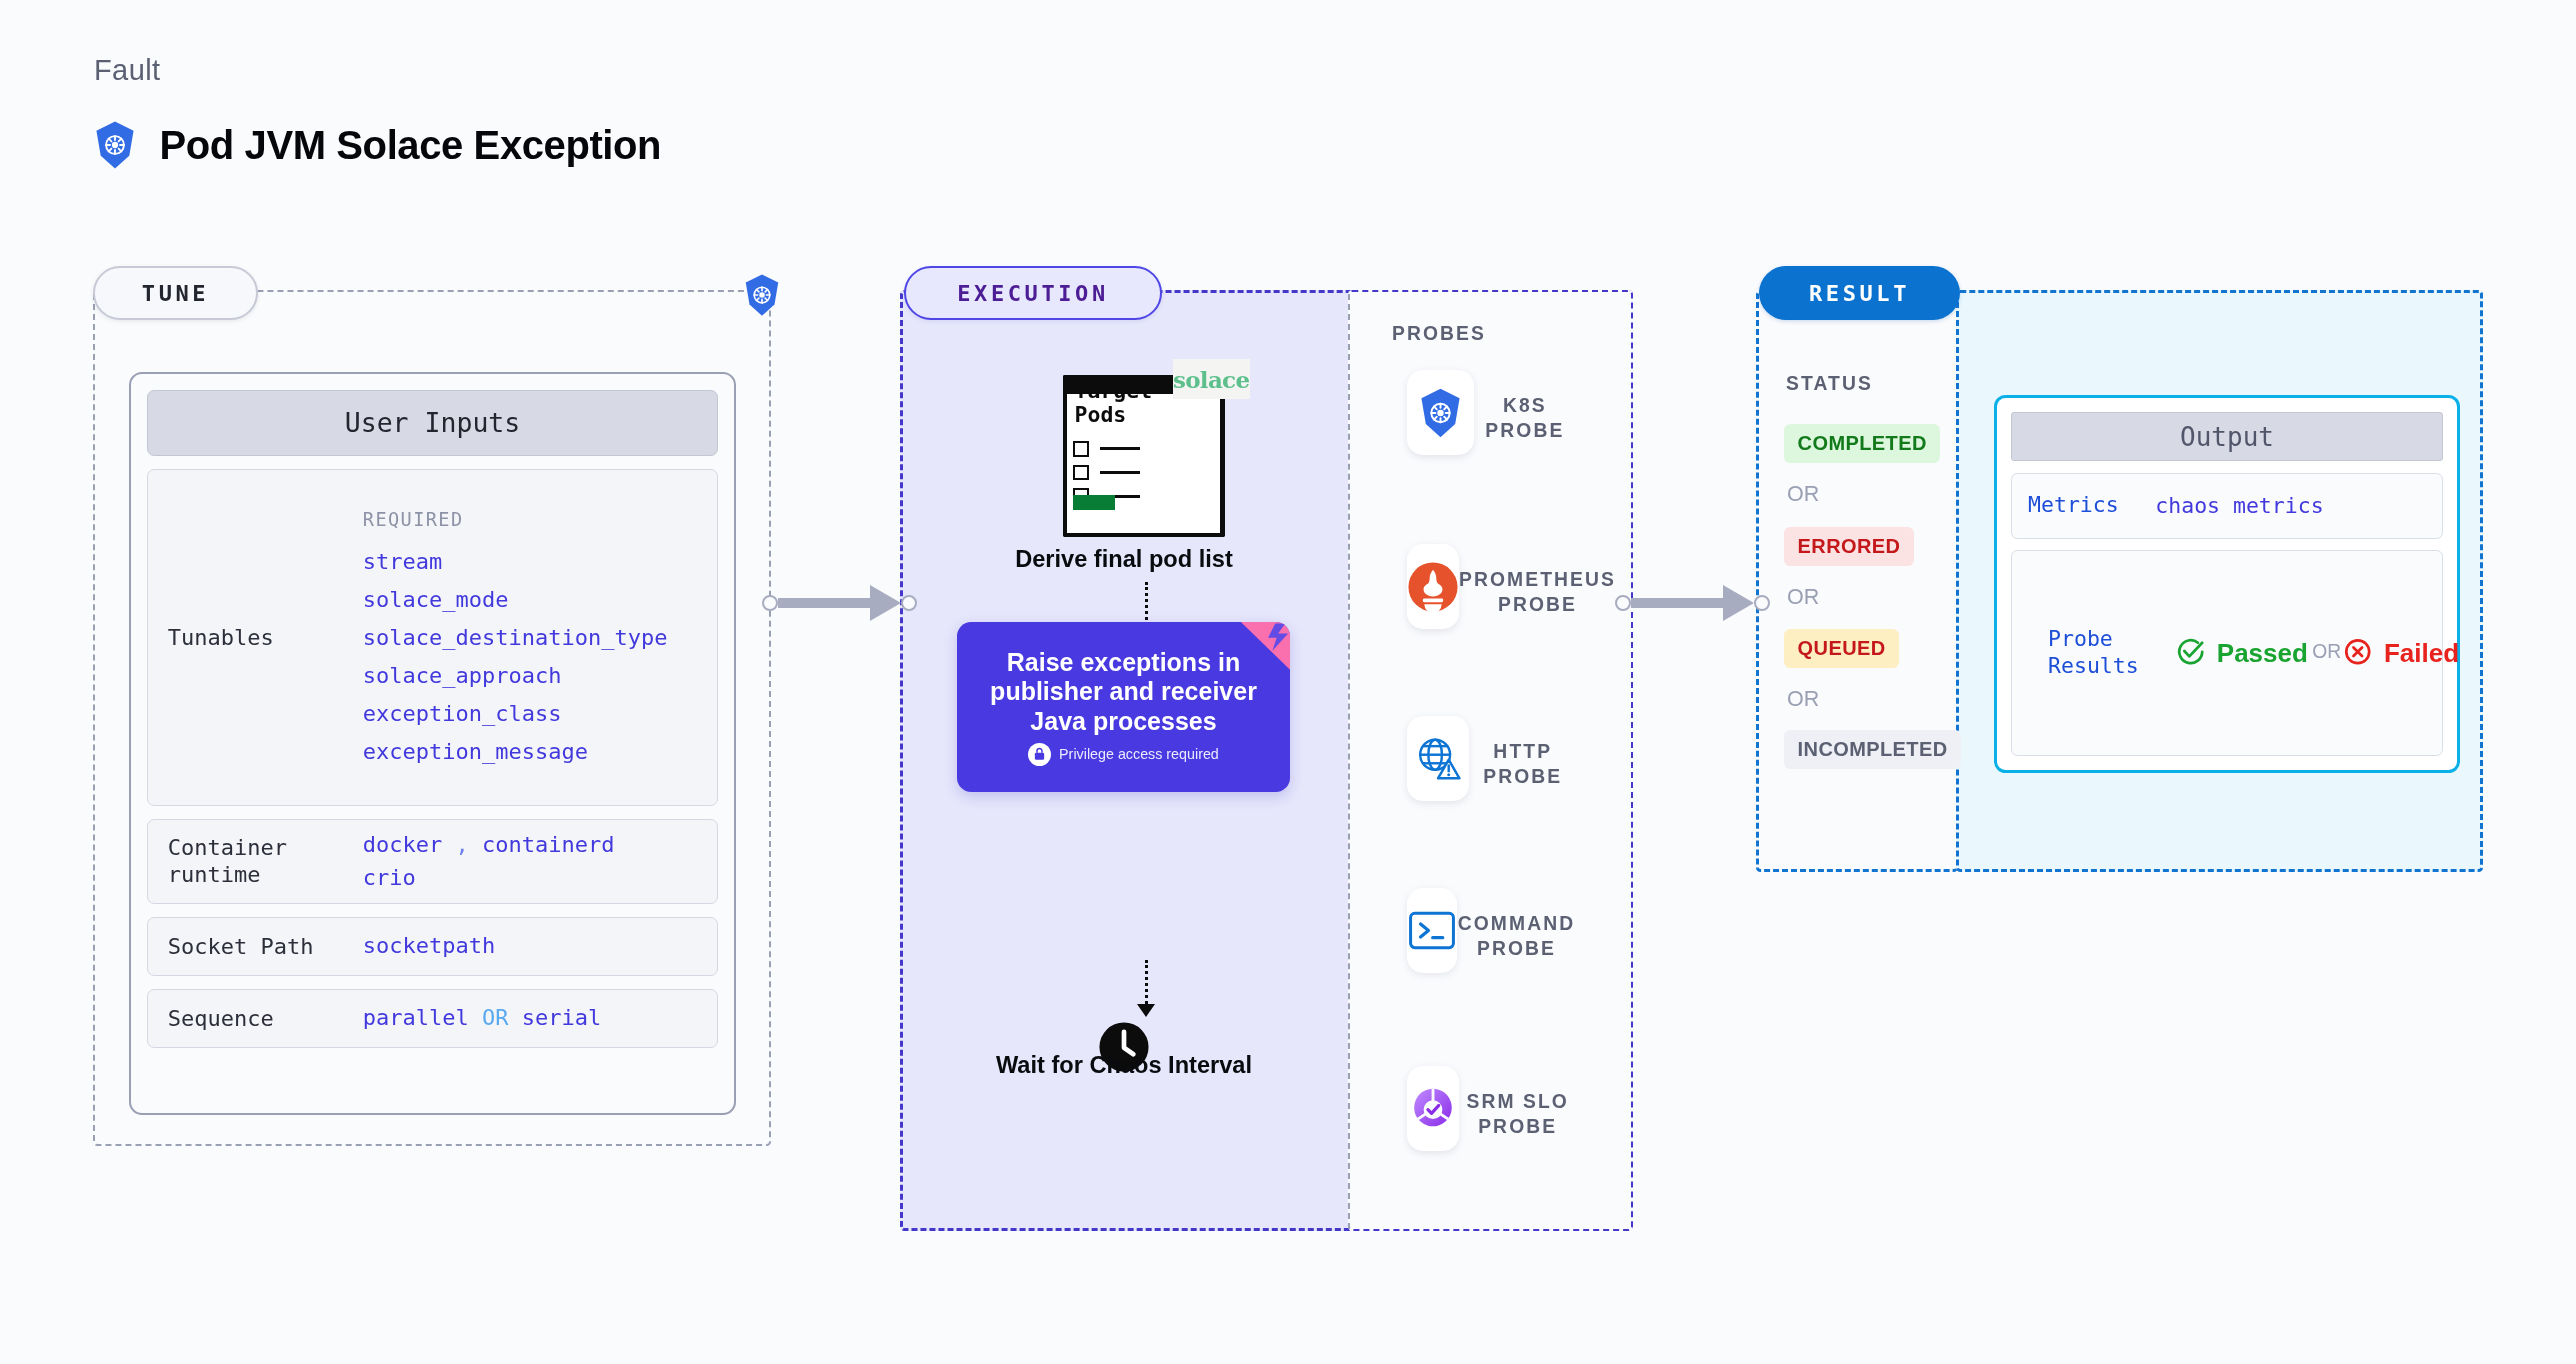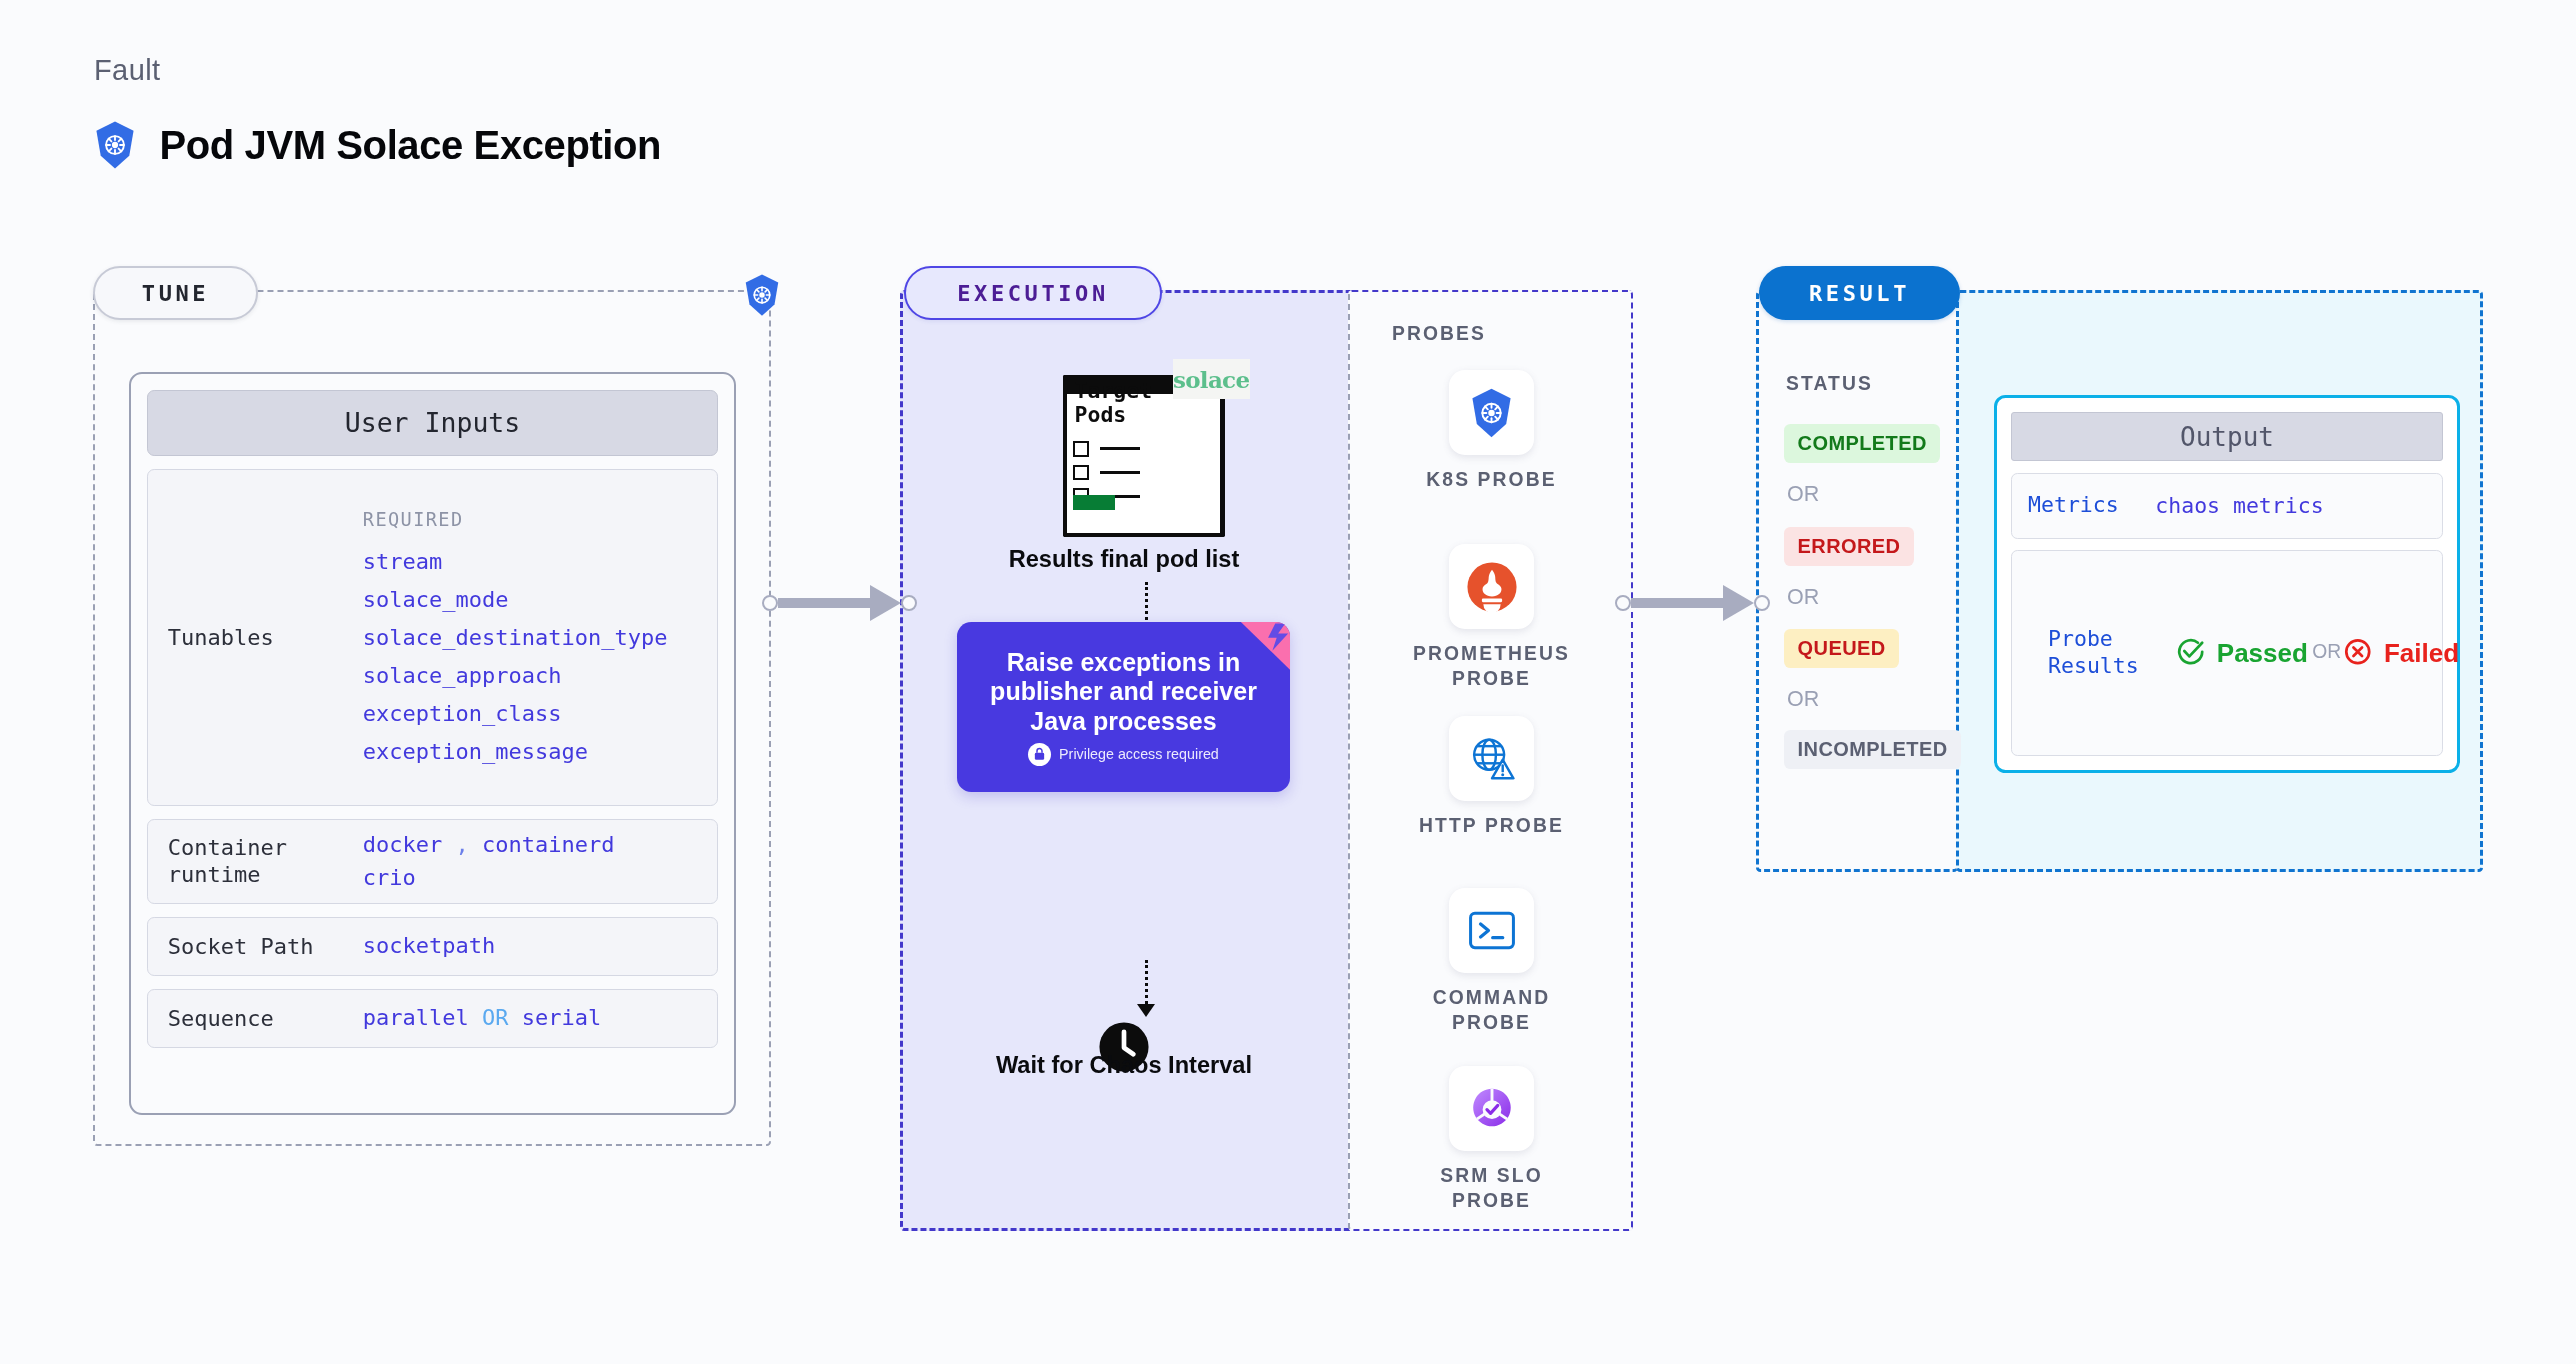--- a/index.html
+++ b/index.html
@@ -184,21 +184,21 @@
 
   .clock { position: absolute; left: 198px; top: 731px; width: 52px; height: 52px; }
 
   
   .probes-title {
     position: absolute; left: 1392px; top: 323px;
     font-family: "Liberation Sans", sans-serif; font-weight: 700;
     font-size: 19.3px; letter-spacing: 2.1px; color: #5b6072;
   }
   .probe { position: absolute; left: 1407px; width: 169px; display: flex;
-           flex-direction: column; align-items: center; }
+           align-items: center; }
   .probe-ico {
     width: 85px; height: 85px; background: #ffffff; border-radius: 15.8px;
     box-shadow: 0 2.1px 7.2px rgba(90,96,120,.13);
     display: flex; align-items: center; justify-content: center;
   }
   .probe-lbl {
     margin-top: 13px; text-align: center;
     font-family: "Liberation Sans", sans-serif; font-weight: 700;
     font-size: 19.3px; letter-spacing: 2.1px; color: #5b6072; line-height: 1.28;
   }
@@ -384,21 +384,21 @@
               <span class="ti-line"></span>
             </div>
         </div>
         <div class="ti-green"></div>
         <div class="solace-badge">
           <span class="solace-txt">solace</span>
           <span class="solace-dot"></span>
         </div>
       </div>
 
-      <div class="flow-cap cap-derive">Results final pod list</div>
+      <div class="flow-cap cap-derive">Derive final pod list</div>
 
       <div class="dot-arrow arr1">
         <div class="ln"></div>
           <div class="tip"></div>
       </div>
 
       <div class="act-card">
         <svg class="ribbon" viewBox="0 0 74 72">
           <path d="M0 0 H74 V72 Z" fill="#fa6fae"></path>
           <path d="M52 6 L66 6 L56 20 L70 20 L48 44 L54 26 L42 26 Z" fill="#5b4ae8" opacity="0.95"></path>

